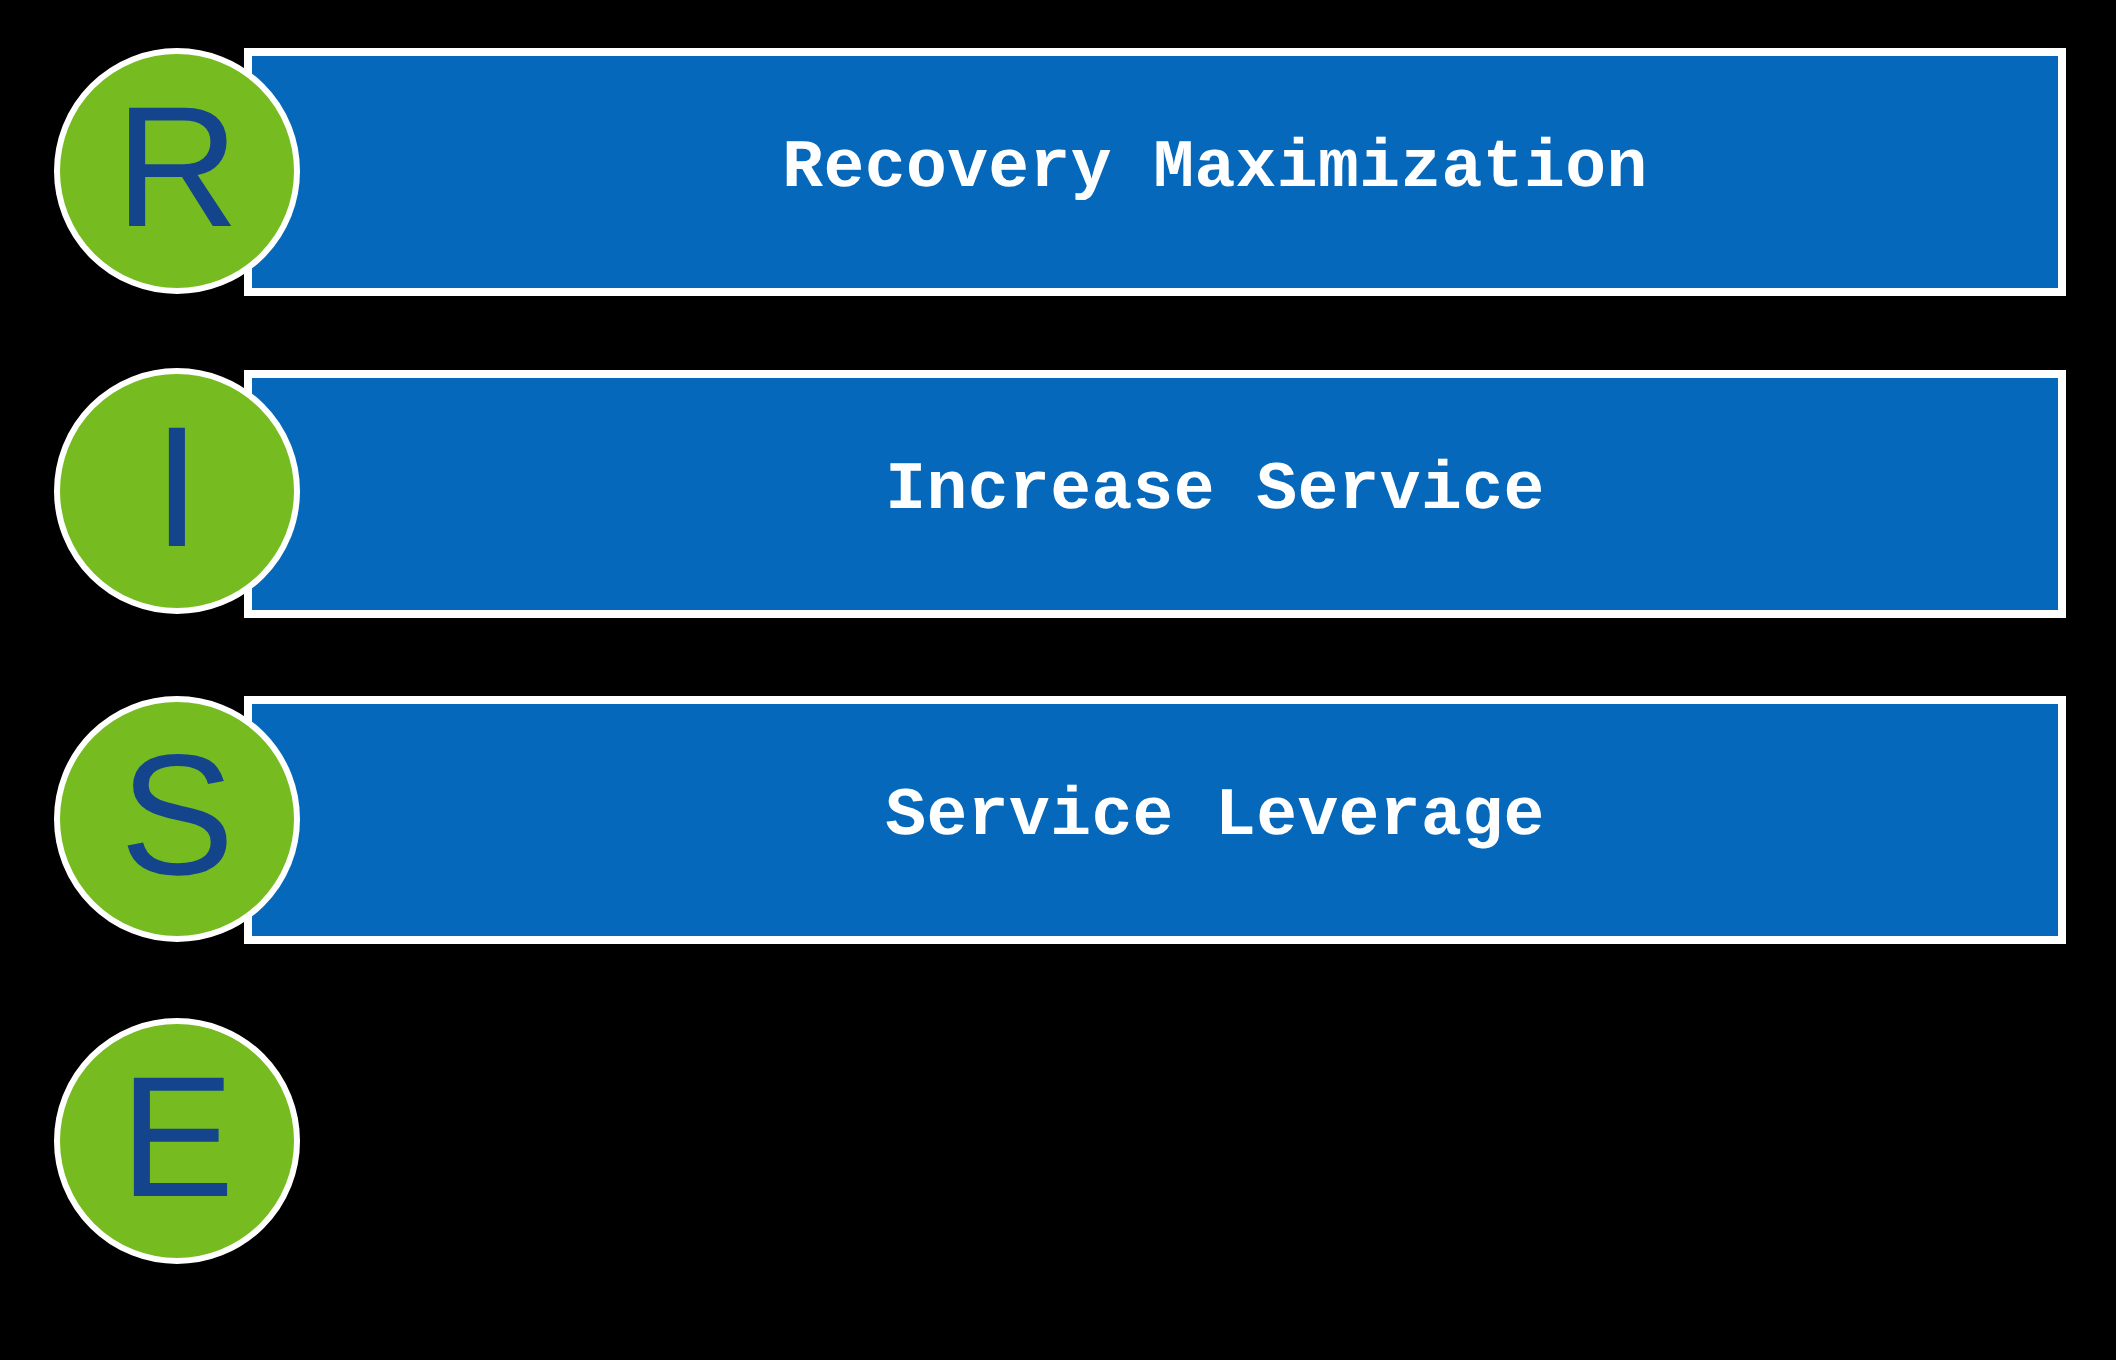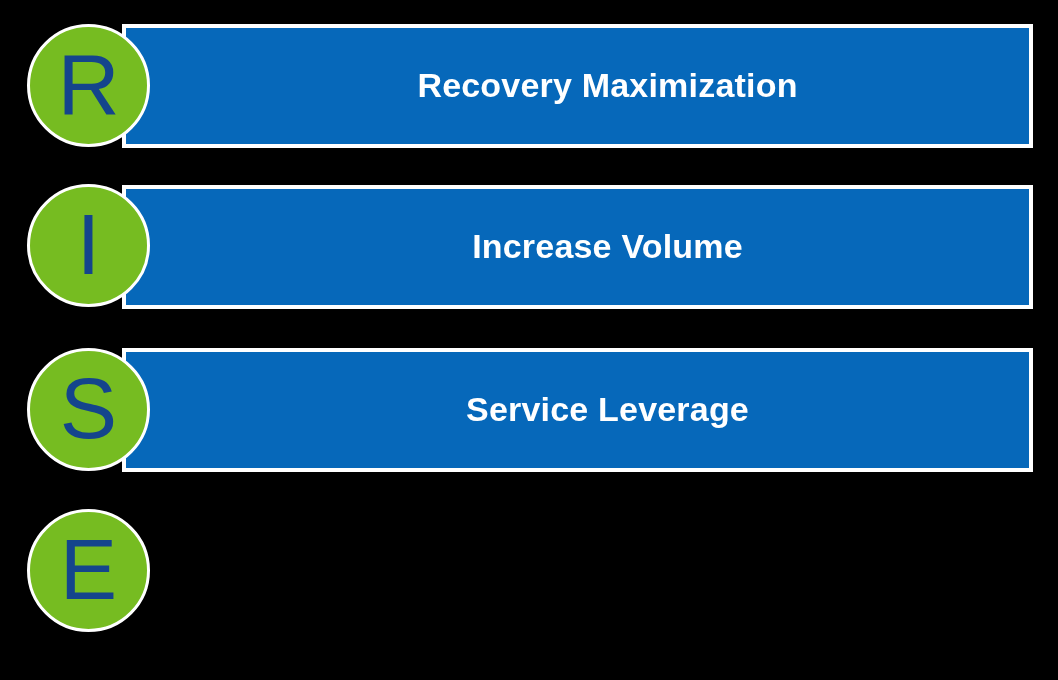--- a/index.html
+++ b/index.html
@@ -31,21 +31,21 @@
     height: 100%;
     background: #0668BA;
     border: 4px solid #FFFFFF;
     box-sizing: border-box;
     display: flex;
     align-items: center;
     justify-content: center;
   }
   .bar-label {
     color: #FFFFFF;
-    font-family: Liberation Sans, sans-serif;
+    font-family: Liberation Mono, monospace;
     font-weight: bold;
     font-size: 34px;
     letter-spacing: 0.2px;
     line-height: 1.1;
     text-align: center;
     padding-left: 60px;
     box-sizing: border-box;
     white-space: nowrap;
   }
   .circle {
@@ -92,21 +92,21 @@
     <div class="bar">
       <span class="bar-label">Recovery Maximization</span>
     </div>
     <div class="circle">
       <span class="circle-letter">R</span>
     </div>
   </div>
 
   <div class="row" id="row-2">
     <div class="bar">
-      <span class="bar-label">Increase Volume</span>
+      <span class="bar-label">Increase Service</span>
     </div>
     <div class="circle">
       <span class="circle-letter">I</span>
     </div>
   </div>
 
   <div class="row" id="row-3">
     <div class="bar">
       <span class="bar-label">Service Leverage</span>
     </div>

